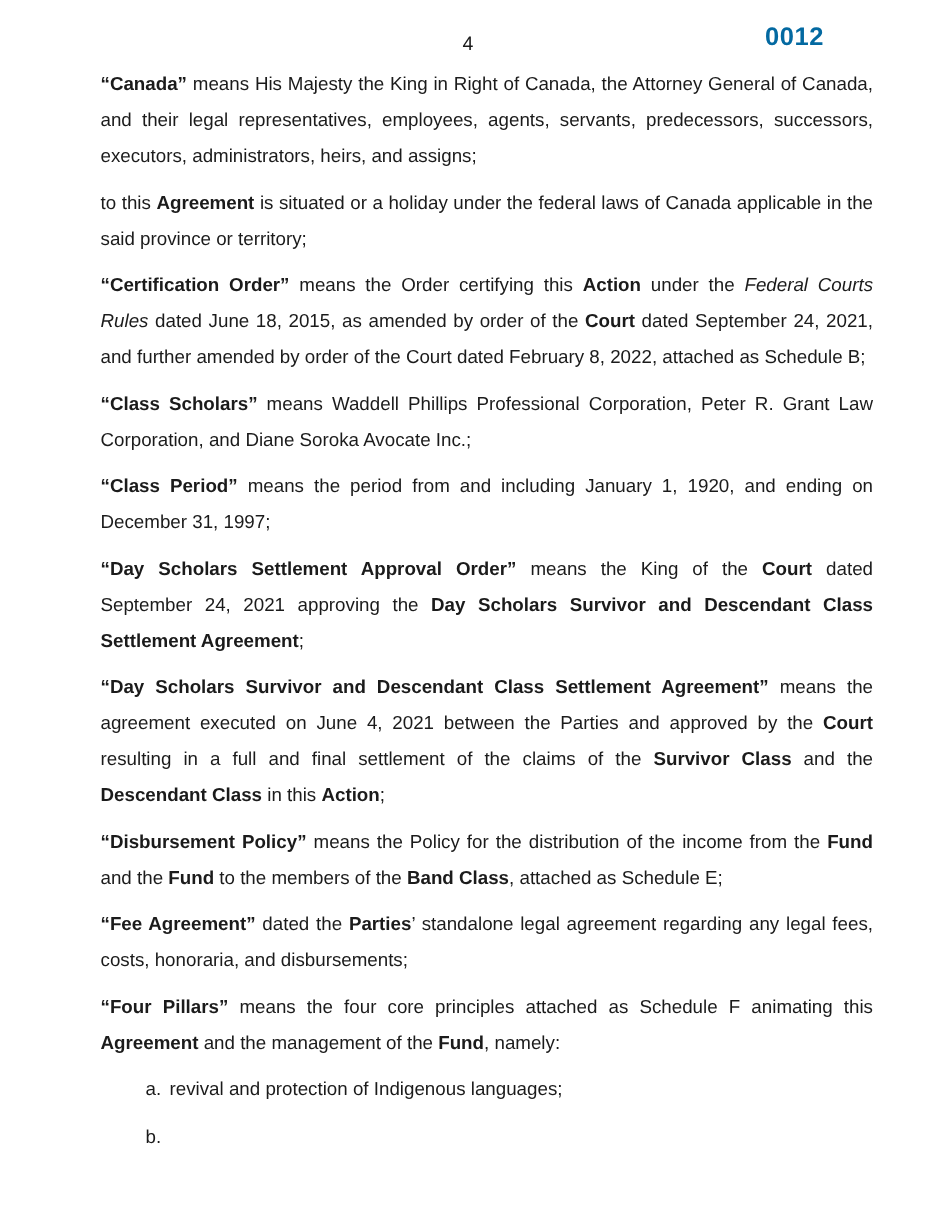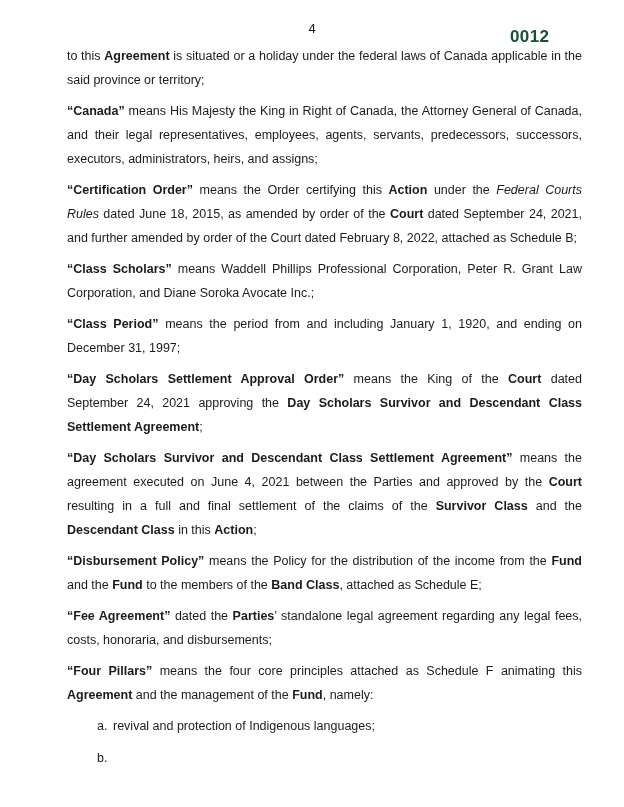--- a/index.html
+++ b/index.html
@@ -32,22 +32,21 @@
     font-size: 13px;
     color: #1b1b1b;
   }
   .bates-number {
     position: absolute;
     top: 15px;
     left: 510px;
     font-size: 17px;
     font-weight: 700;
     letter-spacing: 0.4px;
-    color: #14532d;
-    margin-top: 12px;
+    color: #0369a1;
   }
   .document-body {
     position: absolute;
     top: 44px;
     left: 67px;
     width: 515px;
     font-size: 12.5px;
     line-height: 24px;
     color: #1b1b1b;
   }
@@ -71,22 +70,22 @@
 </style>
 </head>
 <body>
 
 <div class="page">
   <div class="page-header">
     <div class="page-number">4</div>
     <div class="bates-number">0012</div>
   </div>
   <div class="document-body">
+      <p class="para"><b>“Canada”</b><span> means His Majesty the King in Right of Canada, the Attorney General of Canada, and their legal representatives, employees, agents, servants, predecessors, successors, executors, administrators, heirs, and assigns;</span></p>
       <p class="para"><span>to this </span><b>Agreement</b><span> is situated or a holiday under the federal laws of Canada applicable in the said province or territory;</span></p>
-      <p class="para"><b>“Canada”</b><span> means His Majesty the King in Right of Canada, the Attorney General of Canada, and their legal representatives, employees, agents, servants, predecessors, successors, executors, administrators, heirs, and assigns;</span></p>
       <p class="para"><b>“Certification Order”</b><span> means the Order certifying this </span><b>Action</b><span> under the </span><i>Federal Courts Rules</i><span> dated June 18, 2015, as amended by order of the </span><b>Court</b><span> dated September 24, 2021, and further amended by order of the Court dated February 8, 2022, attached as Schedule B;</span></p>
       <p class="para"><b>“Class Scholars”</b><span> means Waddell Phillips Professional Corporation, Peter R. Grant Law Corporation, and Diane Soroka Avocate Inc.;</span></p>
       <p class="para"><b>“Class Period”</b><span> means the period from and including January 1, 1920, and ending on December 31, 1997;</span></p>
       <p class="para"><b>“Day Scholars Settlement Approval Order”</b><span> means the King of the </span><b>Court</b><span> dated September 24, 2021 approving the </span><b>Day Scholars Survivor and Descendant Class Settlement Agreement</b><span>;</span></p>
       <p class="para"><b>“Day Scholars Survivor and Descendant Class Settlement Agreement”</b><span> means the agreement executed on June 4, 2021 between the Parties and approved by the </span><b>Court</b><span> resulting in a full and final settlement of the claims of the </span><b>Survivor Class</b><span> and the </span><b>Descendant Class</b><span> in this </span><b>Action</b><span>;</span></p>
       <p class="para"><b>“Disbursement Policy”</b><span> means the Policy for the distribution of the income from the </span><b>Fund</b><span> and the </span><b>Fund</b><span> to the members of the </span><b>Band Class</b><span>, attached as Schedule E;</span></p>
       <p class="para"><b>“Fee Agreement”</b><span> dated the </span><b>Parties</b><span>’ standalone legal agreement regarding any legal fees, costs, honoraria, and disbursements;</span></p>
       <p class="para"><b>“Four Pillars”</b><span> means the four core principles attached as Schedule F animating this </span><b>Agreement</b><span> and the management of the </span><b>Fund</b><span>, namely:</span></p>
       <div class="list-item"><span class="marker">a.</span><span>revival and protection of Indigenous languages;</span></div>
       <div class="list-item"><span class="marker">b.</span></div>

